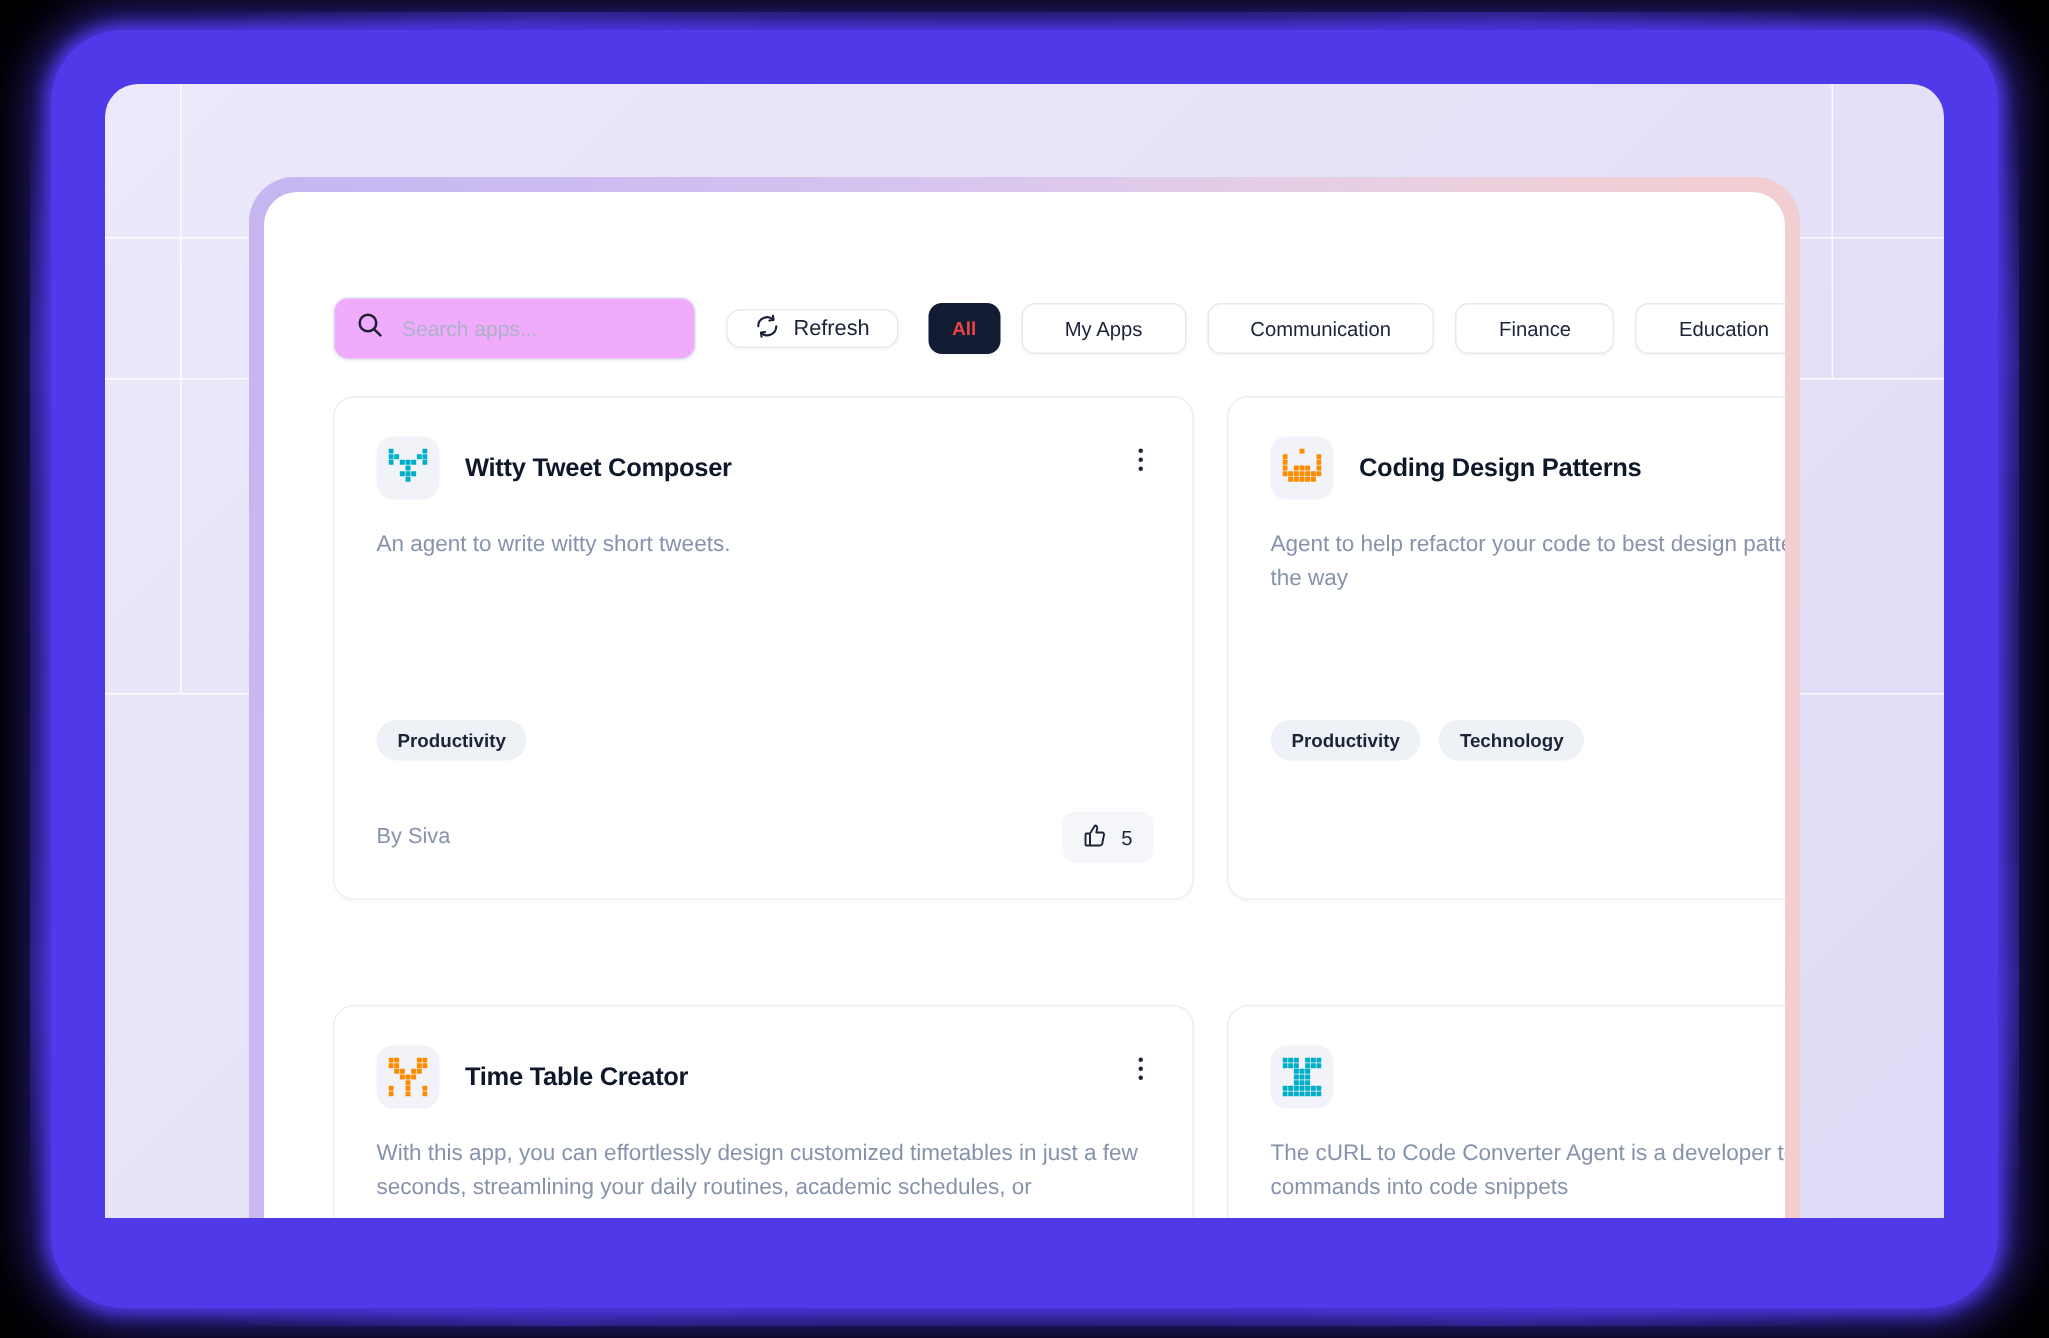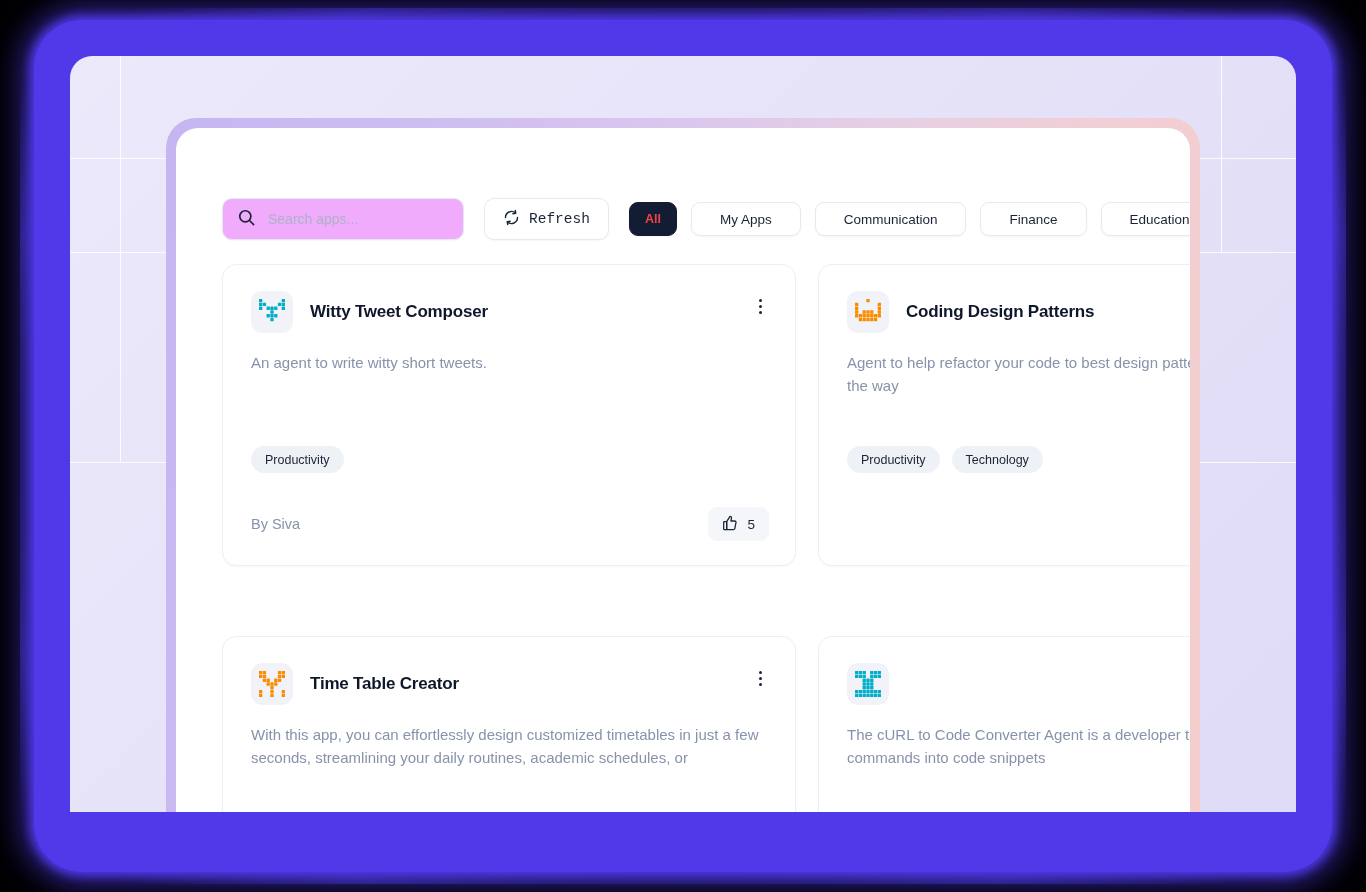--- a/index.html
+++ b/index.html
@@ -92,25 +92,25 @@
     box-shadow: 0 1px 2px rgba(16,24,40,0.04);
   }
   #search-input {
     border: none; outline: none; flex: 1;
     font-family: "Liberation Sans", sans-serif;
     font-size: 14px; color: #1f2937; background: transparent;
   }
   #search-input::placeholder { color: #aab3c5; }
 
   #refresh-button {
-    height: 42px; padding: 0 18px;
+    height: 26px; padding: 0 18px;
     border: 1px solid #e5e9f0; border-radius: 10px;
     background: #fff; cursor: pointer;
     display: flex; align-items: center; gap: 9px;
-    font-family: Liberation Mono, monospace;
+    font-family: Liberation Sans, sans-serif;
     font-size: 14.5px; color: #1b2436; font-weight: 400;
     box-shadow: 0 1px 2px rgba(16,24,40,0.04);
   }
 
   #filter-pills { display: flex; align-items: center; gap: 14px; }
   .filter-pill {
     height: 34px; padding: 0 28px;
     border: 1px solid #e5e9f0; border-radius: 9px;
     background: #fff; cursor: pointer;
     display: flex; align-items: center; justify-content: center;
@@ -126,21 +126,21 @@
   
   #cards-grid {
     margin-top: 24px;
     display: grid;
     grid-template-columns: 574px 574px;
     column-gap: 22px; row-gap: 70px;
   }
   .agent-card {
     border: 1px solid #eceff4; border-radius: 14px;
     background: #fff; padding: 26px 28px 0 28px;
-    height: 302px; position: relative;
+    height: 336px; position: relative;
     box-shadow: 0 1px 2px rgba(16,24,40,0.03);
   }
   .card-head { display: flex; align-items: center; }
   .card-icon {
     width: 42px; height: 42px; border-radius: 11px;
     background: #f1f3f8; flex: 0 0 42px;
     display: flex; align-items: center; justify-content: center;
   }
   .card-title {
     margin-left: 17px;
@@ -161,21 +161,21 @@
     margin-top: 18px;
     font-size: 15px; line-height: 1.55; color: #8792ab;
   }
   .card-tags {
     position: absolute; left: 28px; bottom: 92px;
     display: flex; gap: 12px;
   }
   .card-tag {
     height: 27px; padding: 0 14px; border-radius: 14px;
     background: #eef1f6; color: #1b2436;
-    font-size: 12.5px; font-weight: 400;
+    font-size: 12.5px; font-weight: 700;
     display: flex; align-items: center;
   }
   .card-footer {
     position: absolute; left: 28px; right: 26px; bottom: 24px;
     display: flex; align-items: center; justify-content: space-between;
   }
   .card-author { font-size: 14.5px; color: #8792ab; }
   .like-button {
     height: 34px; padding: 0 14px; border-radius: 9px;
     background: #f4f6fa; border: none; cursor: pointer;

